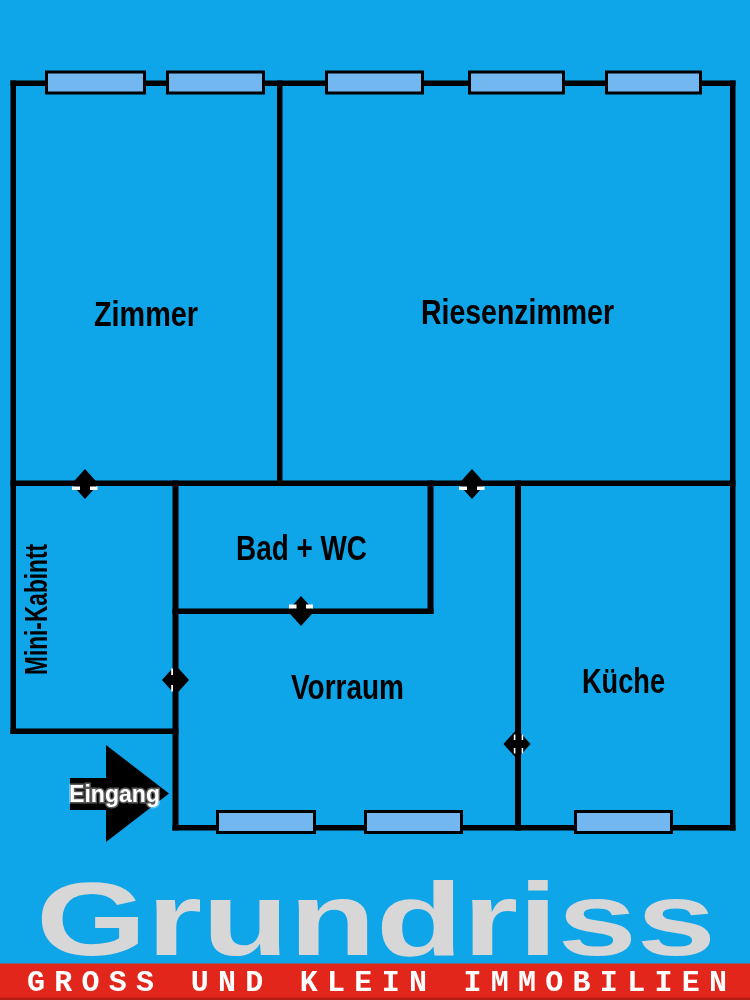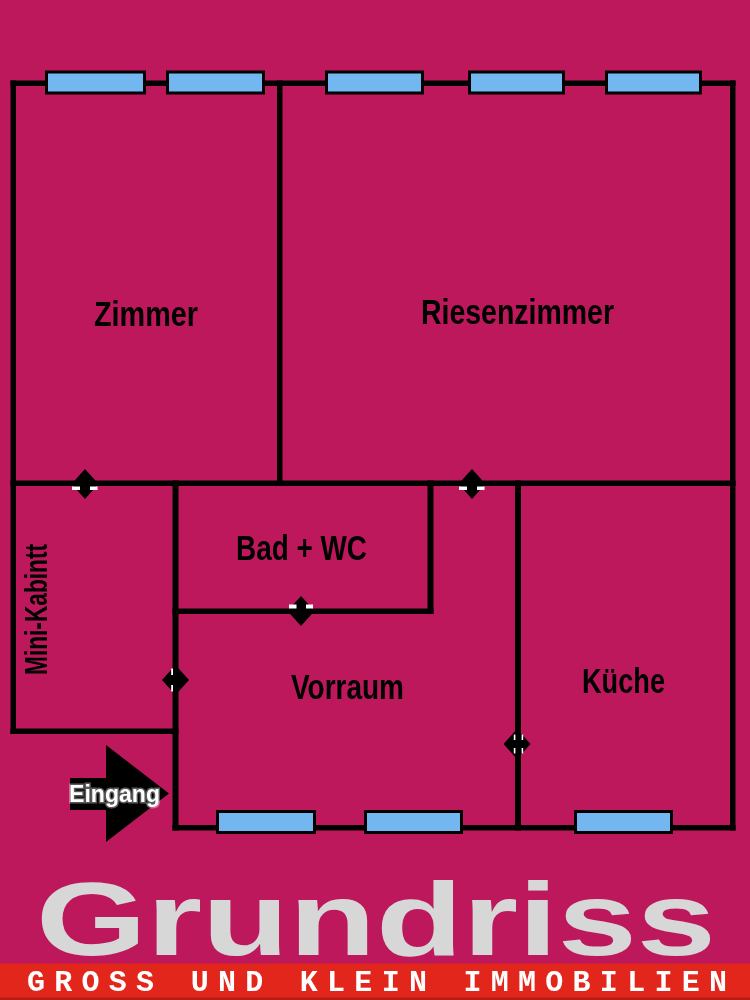--- a/index.html
+++ b/index.html
@@ -1,16 +1,16 @@
 <!DOCTYPE html>
 <html><head>
 <meta charset="utf-8">
 <style>
   html,body{margin:0;padding:0;background:#ffffff;}
-  #page{position:relative;width:750px;height:1000px;background:#be185d;overflow:hidden;}
+  #page{position:relative;width:750px;height:1000px;background:#0ea5e9;overflow:hidden;}
   svg{display:block;}
 </style>
 </head>
 <body>
 <div id="page">
 <svg width="750" height="1000" viewBox="0 0 750 1000">
 
   <g fill="#000000">
     <rect x="10.5" y="80.5" width="725" height="5.5"></rect>
     <rect x="10.5" y="80.5" width="5.5" height="653.5"></rect>

